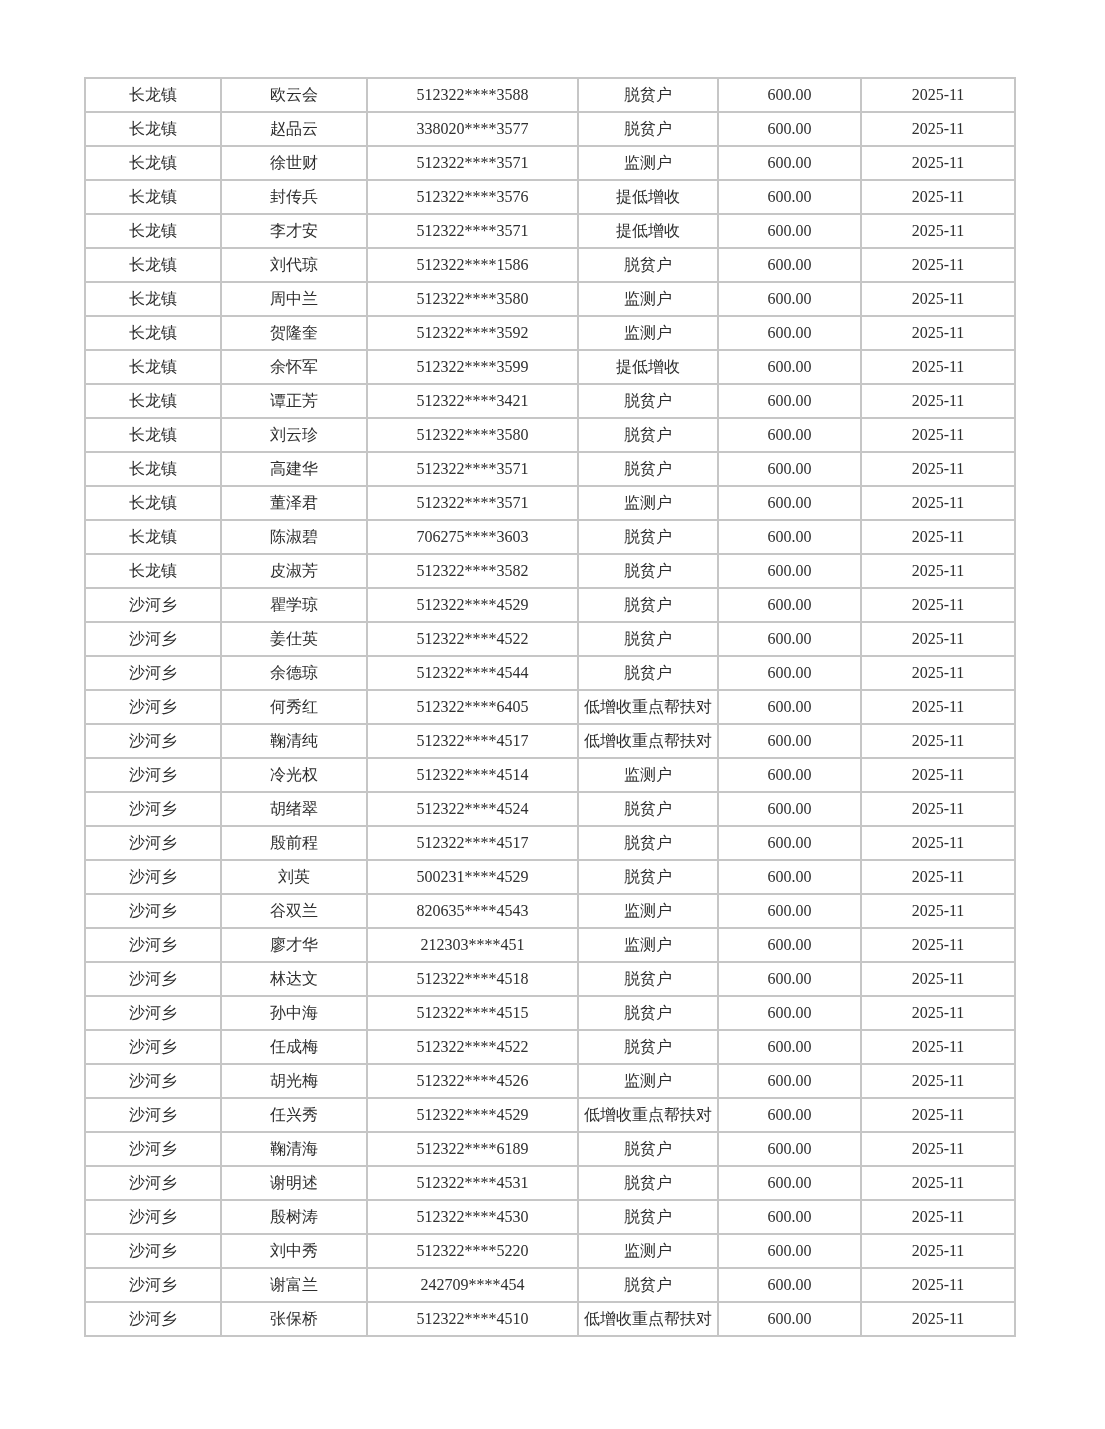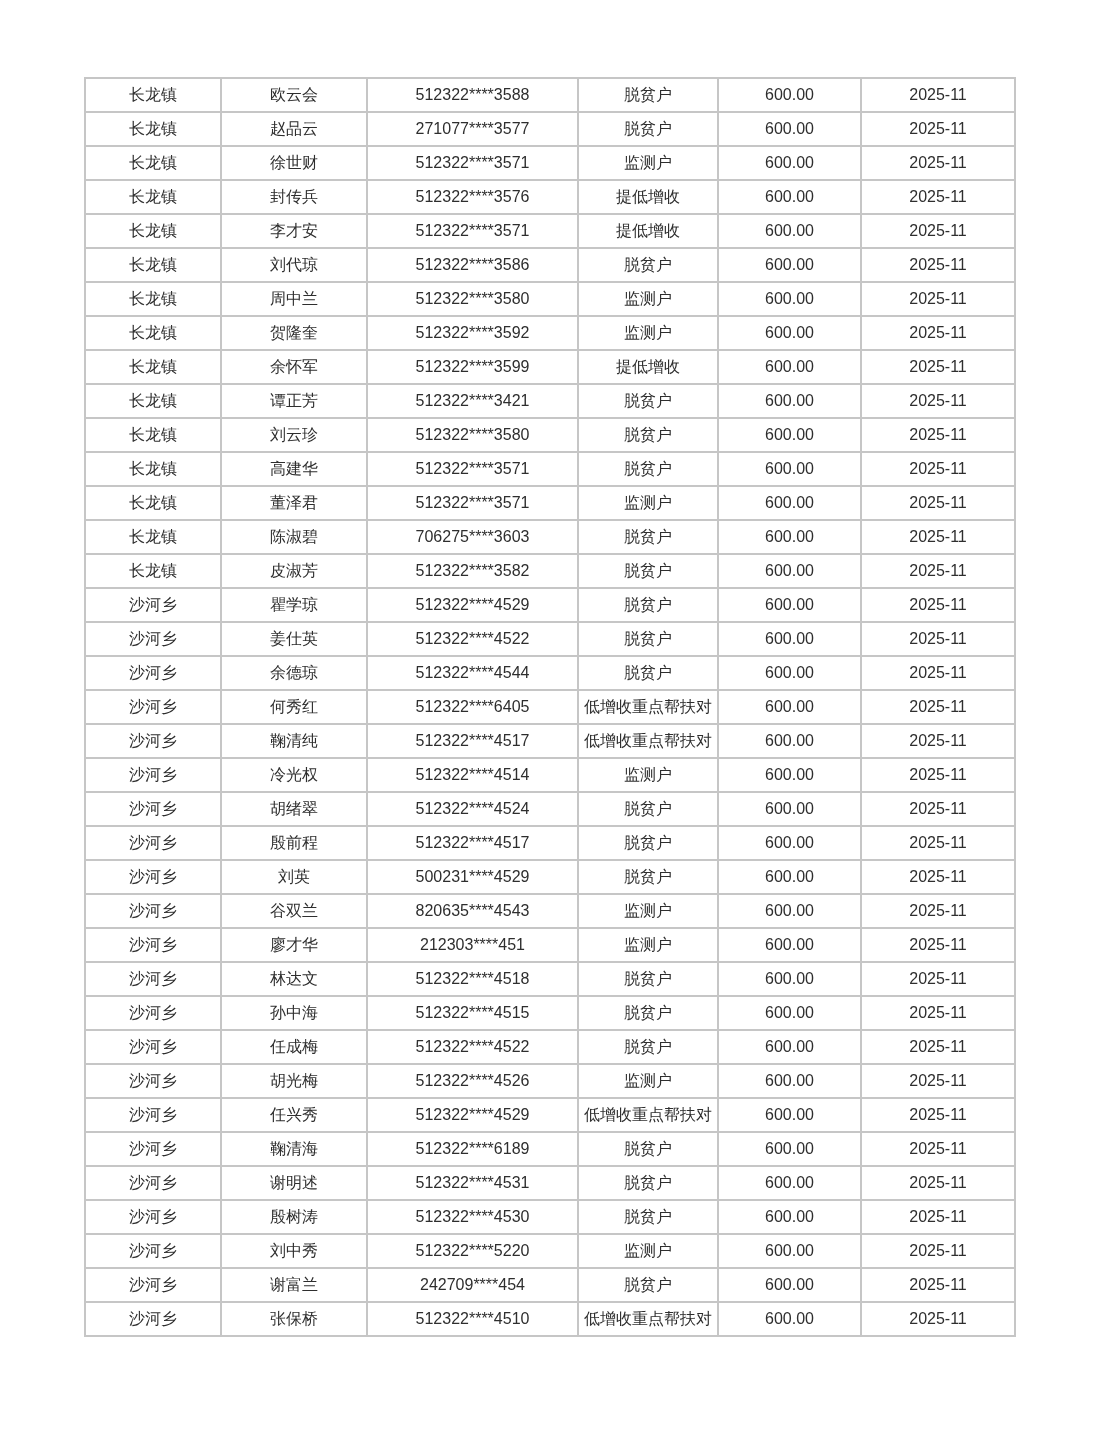--- a/index.html
+++ b/index.html
@@ -15,20 +15,21 @@
   }
   .sheet {
     position: absolute;
     left: 84px;
     top: 77px;
   }
   table.grid {
     border-collapse: collapse;
     table-layout: fixed;
     width: 930px;
+    font-family: Liberation Serif, serif;
   }
   table.grid td {
     border: 2px solid #c6c6c6;
     height: 32px;
     padding: 0;
     text-align: center;
     vertical-align: middle;
     font-size: 16px;
     color: #2e2e2e;
     white-space: nowrap;
@@ -59,21 +60,21 @@
           <td>长龙镇</td>
           <td>欧云会</td>
           <td>512322****3588</td>
           <td>脱贫户</td>
           <td>600.00</td>
           <td>2025-11</td>
         </tr>
         <tr>
           <td>长龙镇</td>
           <td>赵品云</td>
-          <td>271077****3577</td>
+          <td>338020****3577</td>
           <td>脱贫户</td>
           <td>600.00</td>
           <td>2025-11</td>
         </tr>
         <tr>
           <td>长龙镇</td>
           <td>徐世财</td>
           <td>512322****3571</td>
           <td>监测户</td>
           <td>600.00</td>
@@ -91,21 +92,21 @@
           <td>长龙镇</td>
           <td>李才安</td>
           <td>512322****3571</td>
           <td>提低增收</td>
           <td>600.00</td>
           <td>2025-11</td>
         </tr>
         <tr>
           <td>长龙镇</td>
           <td>刘代琼</td>
-          <td>512322****3586</td>
+          <td>512322****1586</td>
           <td>脱贫户</td>
           <td>600.00</td>
           <td>2025-11</td>
         </tr>
         <tr>
           <td>长龙镇</td>
           <td>周中兰</td>
           <td>512322****3580</td>
           <td>监测户</td>
           <td>600.00</td>

